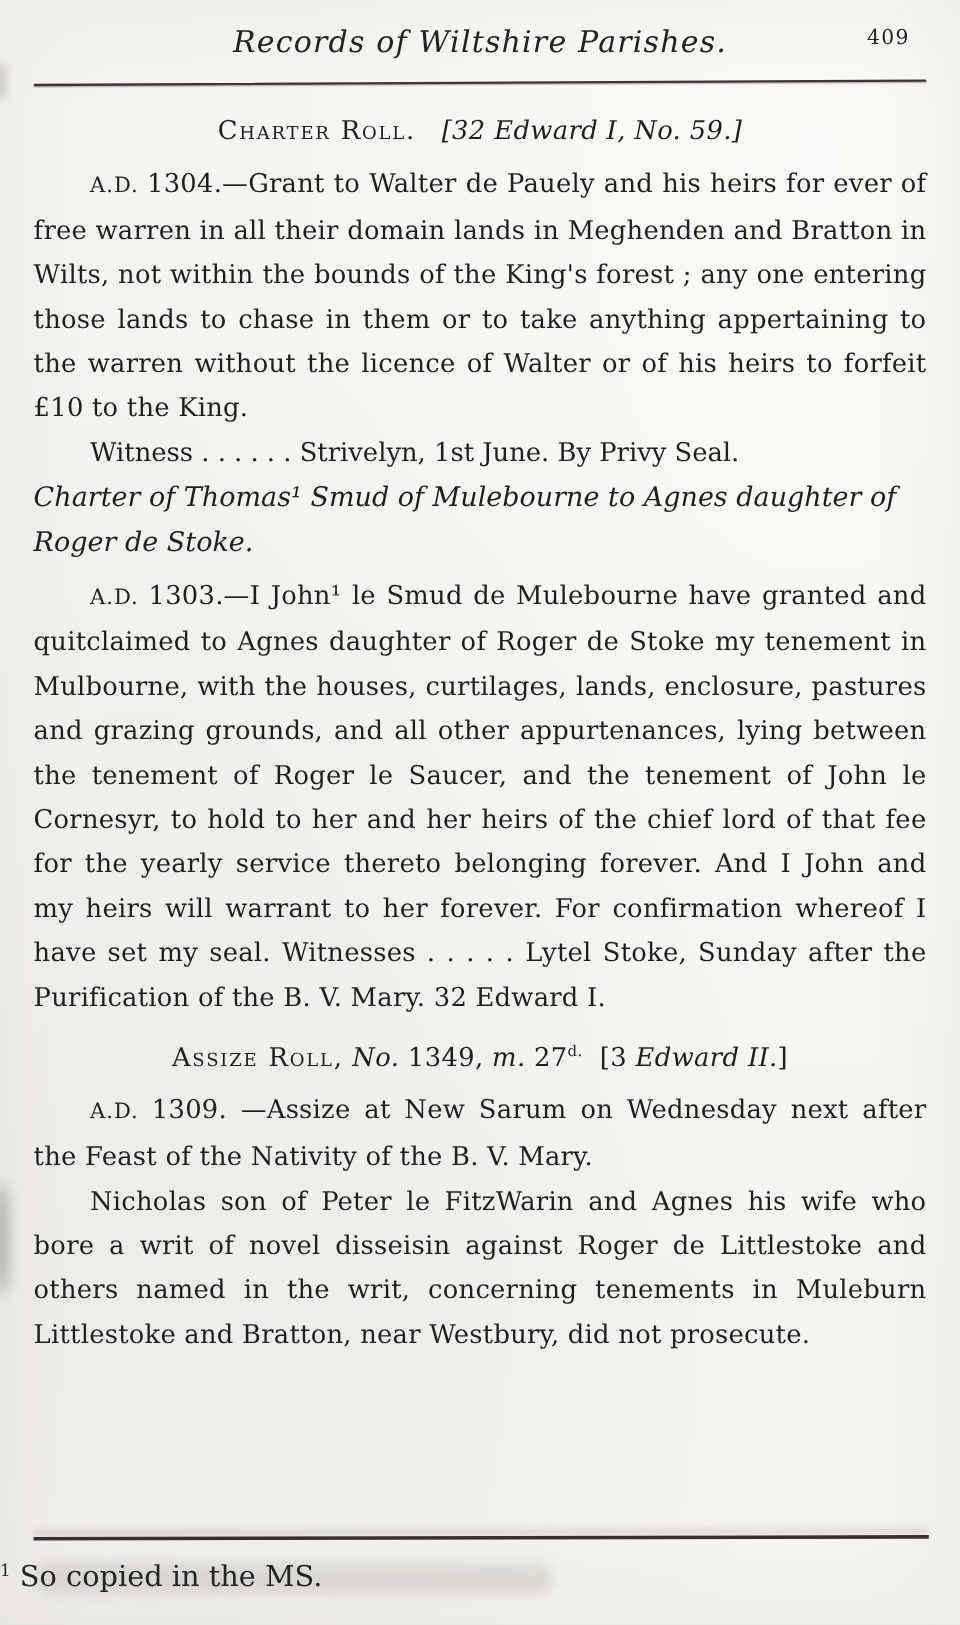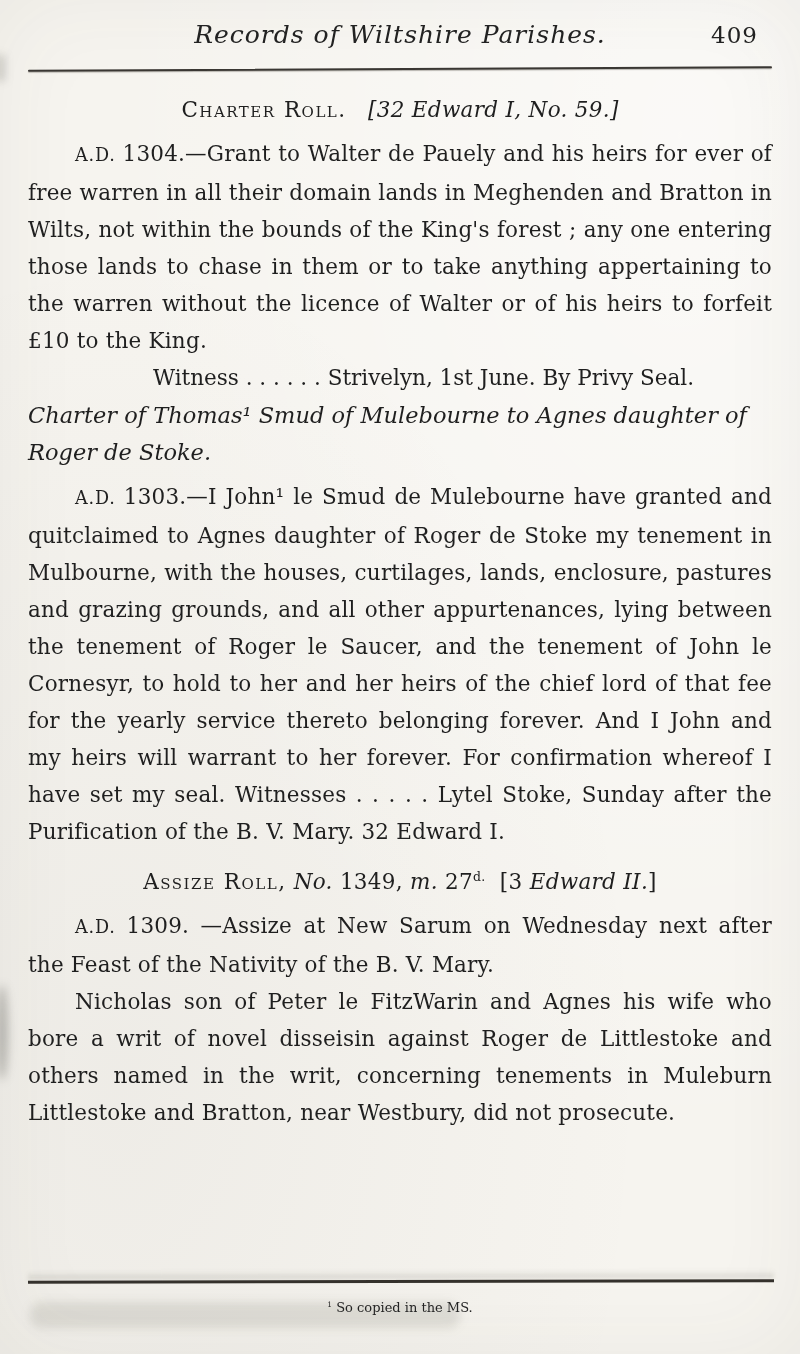--- a/index.html
+++ b/index.html
@@ -22,36 +22,36 @@
 
   
   .running-head { position:relative; height:40px; }
   .running-title {
     position:absolute; left:50%; top:6px; transform:translateX(-50%);
     font-style:italic; font-size:25px; letter-spacing:1px; white-space:nowrap;
     color:#222;
   }
   .page-number {
     position:absolute; right:14px; top:8px;
-    font-size:23px; letter-spacing:1px; color:#222;
+    font-size:17px; letter-spacing:1px; color:#222;
   }
 
   .rule { height:2px; background:#3a3733; border-radius:1px; }
   .rule-top {
     margin-top:14px;
     transform:rotate(-0.28deg);
     box-shadow:0 1px 1px rgba(60,55,45,0.35);
   }
 
   
   p, .heading, .subheading {
     margin:0; font-size:21.5px; line-height:37px; color:#1f1f1f;
   }
   p.justified { text-align:justify; letter-spacing:0.2px; }
-  .indent-first { text-indent:47px;text-align:center; }
+  .indent-first { text-indent:47px; }
 
   .ad { font-size:0.82em; letter-spacing:0.8px; }
 
   .heading { text-align:center; letter-spacing:0.3px; }
   .sc { font-variant:small-caps; letter-spacing:1.5px; }
   .it { font-style:italic; }
   sup.ssup { font-size:0.58em; vertical-align:super; line-height:0; }
 
   .heading-split {
     display:flex; justify-content:space-between; align-items:baseline;
@@ -76,21 +76,21 @@
     height:2.5px; background:#34312c;
     transform:rotate(-0.12deg);
   }
   .rule-bottom::before {
     content:""; position:absolute; left:0; right:0; top:-9px; height:8px;
     background:linear-gradient(to bottom, transparent, rgba(70,65,55,0.18));
     filter:blur(2px);
   }
   .footnote {
     position:absolute; left:0; right:0; top:1300px;
-    text-align:center; font-size:13px; color:#242424;
+    font-size:24px; color:#242424;
   }
 
   
   .smudge-left {
     position:absolute; left:-4px; top:985px; width:12px; height:95px;
     background:rgba(60,58,52,0.30); filter:blur(5px); border-radius:50%;
   }
   .smudge-footnote {
     position:absolute; left:30px; top:1302px; width:430px; height:26px;
     background:rgba(80,75,65,0.13); filter:blur(5px); border-radius:12px;

